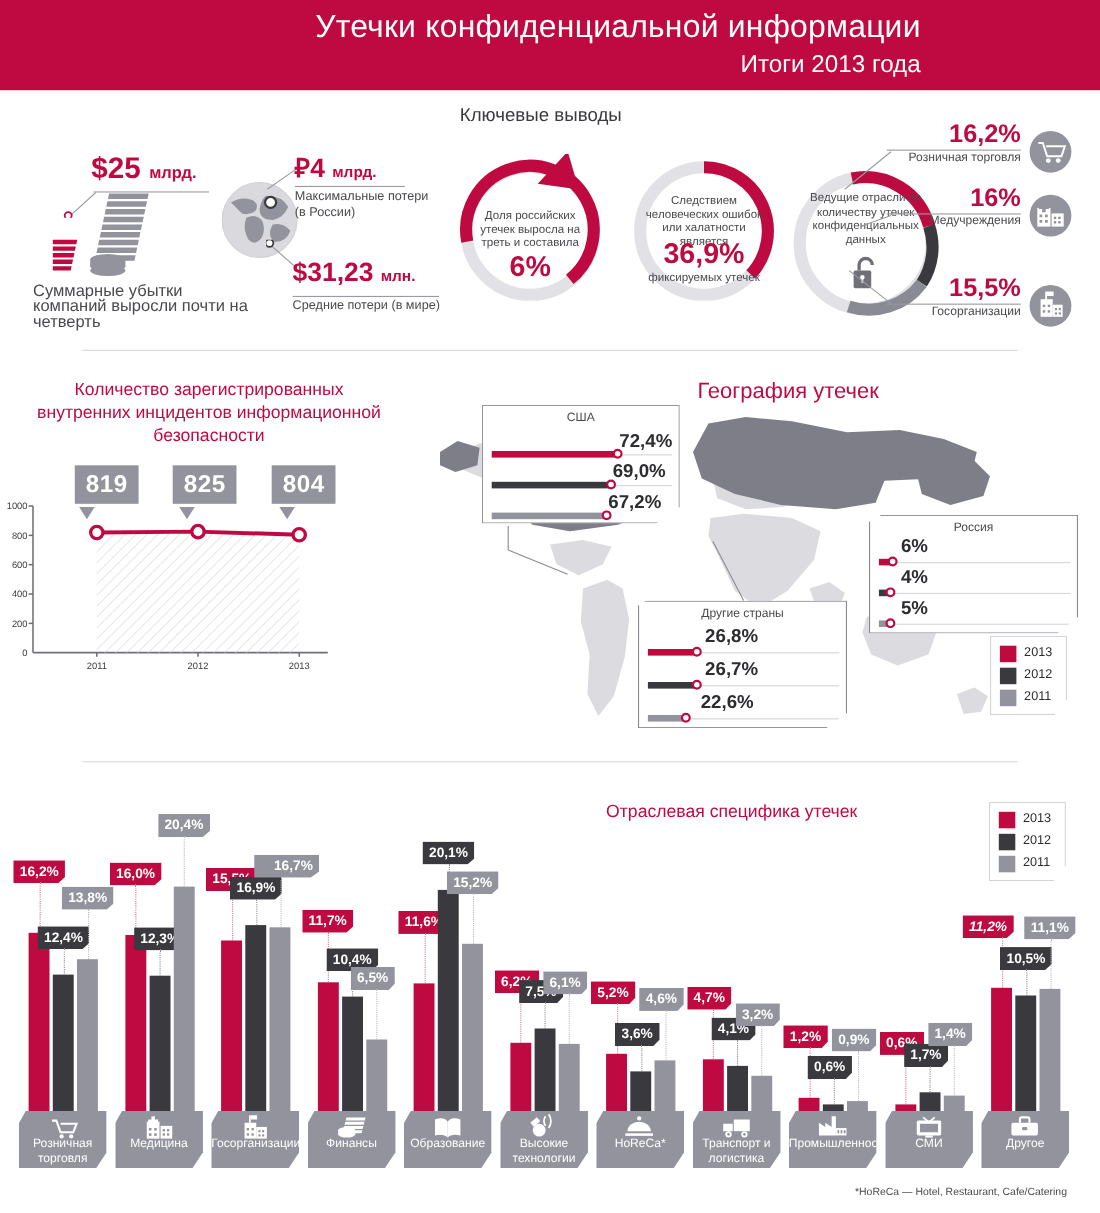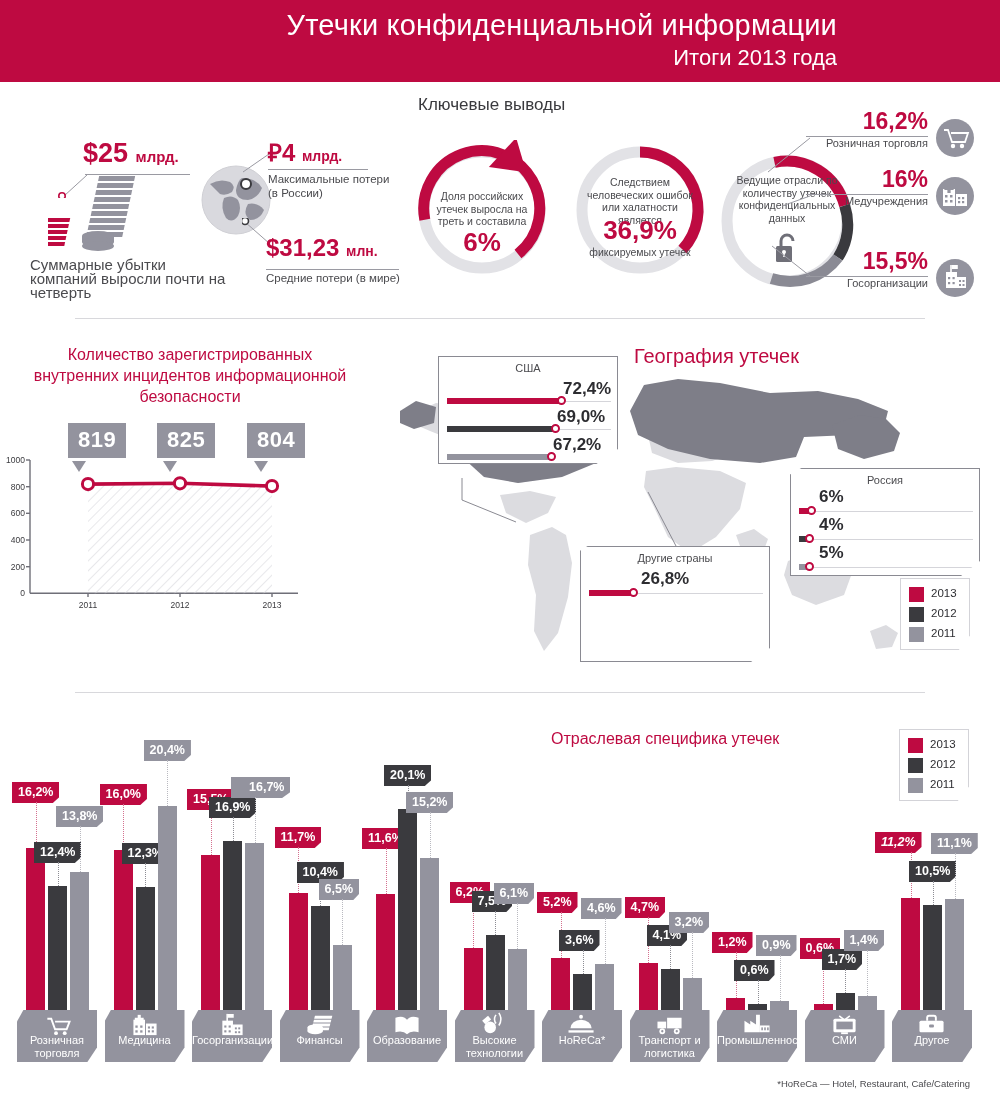--- a/index.html
+++ b/index.html
@@ -352,21 +352,21 @@
   </g>
   <g fill="#7e7e88">
     <path d="M244,10 l34,-6 l42,4 l50,10 l48,-2 l40,8 l30,12 l-4,16 l-34,8 l-46,2 l-8,20 l-36,6 l-50,-4 l-42,-10 l-30,-14 l-8,-24 z"></path>
     <path d="M432,50 l28,-10 l26,4 l14,14 l-6,18 l-30,8 l-26,-10 z"></path>
     <path d="M100,10 l34,-6 l36,4 l10,16 l-20,14 l-40,6 l-26,-10 z"></path>
     <path d="M56,58 l36,-4 l50,-2 l40,4 l18,10 l-4,22 l-34,14 l-44,6 l-34,-6 l-22,-20 z"></path>
     <path d="M0,36 l16,-10 l20,6 l-2,16 l-20,6 l-14,-6 z"></path>
   </g>
 </svg>
 
-<div class="panel" style="left:438px;top:356px;width:180px;height:108px;clip-path:polygon(0 0,100% 0,100% 86%,88% 100%,0 100%);">
+<div class="panel" style="left:438px;top:368px;width:180px;height:108px;clip-path:polygon(0 0,100% 0,100% 86%,88% 100%,0 100%);">
   <div class="p-title">США</div>
   <div class="p-row" style="left:0;top:22px;width:180px;height:24px;">
     <div class="p-line" style="left:8px;top:22px;width:164px;"></div>
     <div class="p-bar" style="left:8px;top:19px;width:116px;background:#be0a41;"></div>
     <div class="p-dot" style="left:118px;top:17px;"></div>
     <div class="p-val" style="left:124px;top:0px;">72,4%</div>
   </div>
   <div class="p-row" style="left:0;top:50px;width:180px;height:24px;">
     <div class="p-line" style="left:8px;top:22px;width:164px;"></div>
     <div class="p-bar" style="left:8px;top:19px;width:110px;background:#3a3a3e;"></div>
@@ -383,20 +383,32 @@
     <path d="M2,0 L2,22 L56,44" stroke="#8a8a92" stroke-width="1" fill="none"></path>
   </svg>
 
 <div class="panel" style="left:580px;top:546px;width:190px;height:116px;clip-path:polygon(0 4%,4% 0,100% 0,100% 88%,90% 100%,0 100%);">
   <div class="p-title">Другие страны</div>
   <div class="p-row" style="left:0;top:22px;width:190px;height:26px;">
     <div class="p-line" style="left:8px;top:24px;width:174px;"></div>
     <div class="p-bar" style="left:8px;top:21px;width:46px;background:#be0a41;"></div>
     <div class="p-dot" style="left:48px;top:19px;"></div>
     <div class="p-val" style="left:60px;top:0px;">26,8%</div>
+  </div>
+  <div class="p-row" style="left:0;top:52px;width:190px;height:26px;">
+    <div class="p-line" style="left:8px;top:24px;width:174px;"></div>
+    <div class="p-bar" style="left:8px;top:21px;width:46px;background:#3a3a3e;"></div>
+    <div class="p-dot" style="left:48px;top:19px;"></div>
+    <div class="p-val" style="left:60px;top:0px;">26,7%</div>
+  </div>
+  <div class="p-row" style="left:0;top:82px;width:190px;height:26px;">
+    <div class="p-line" style="left:8px;top:24px;width:174px;"></div>
+    <div class="p-bar" style="left:8px;top:21px;width:36px;background:#93939e;"></div>
+    <div class="p-dot" style="left:38px;top:19px;"></div>
+    <div class="p-val" style="left:56px;top:0px;">22,6%</div>
   </div>
 </div>
 <svg style="position:absolute;left:640px;top:490px;" width="40" height="58">
     <path d="M36,56 L8,2" stroke="#8a8a92" stroke-width="1" fill="none"></path>
   </svg>
 
 <div class="panel" style="left:790px;top:468px;width:190px;height:108px;clip-path:polygon(0 6%,6% 0,100% 0,100% 86%,90% 100%,0 100%);">
   <div class="p-title">Россия</div>
   <div class="p-row" style="left:0;top:20px;width:190px;height:24px;">
     <div class="p-line" style="left:8px;top:22px;width:174px;"></div>

